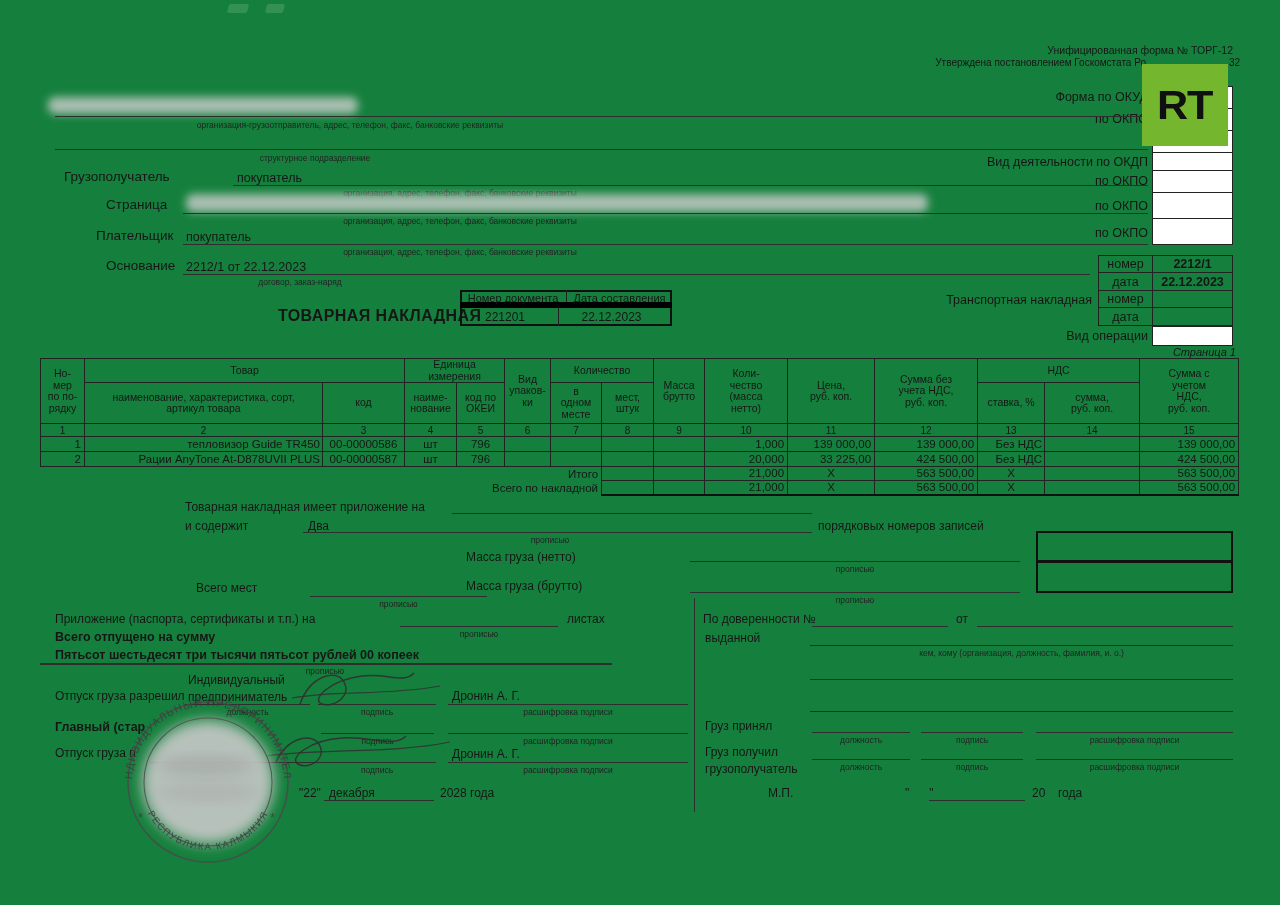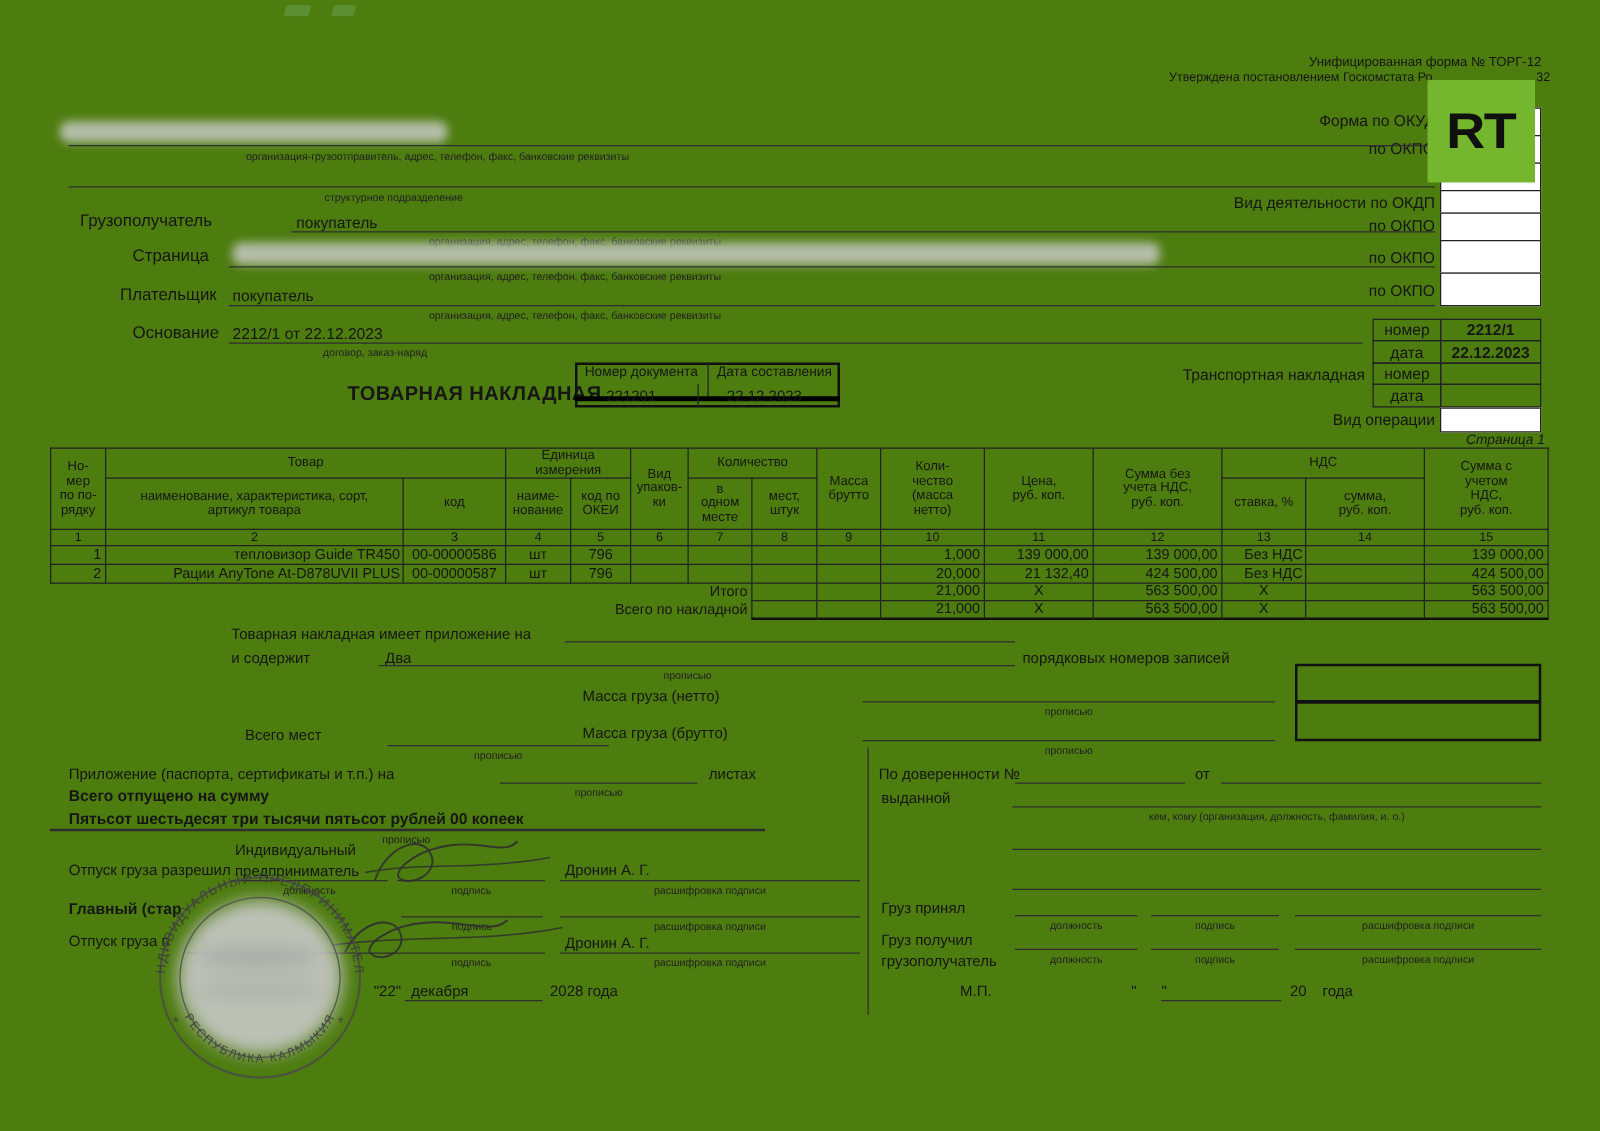--- a/index.html
+++ b/index.html
@@ -1,16 +1,16 @@
 <!DOCTYPE html>
 <html><head>
 <meta charset="utf-8">
 <style>
   html,body{margin:0;padding:0;background:#ffffff;}
-  .page{position:relative;width:1280px;height:905px;background:#4d7c0f;overflow:hidden;
+  .page{position:relative;width:1280px;height:905px;background:#15803d;overflow:hidden;
         font-family:"Liberation Sans","DejaVu Sans",sans-serif;color:#161616;}
   .abs{position:absolute;}
   .ln{position:absolute;border-bottom:1px solid #2e2e2e;height:0;}
   .cap{position:absolute;font-size:8.5px;color:#222;text-align:center;line-height:1;}
   .t10{font-size:10px;} .t105{font-size:10.5px;} .t11{font-size:11px;}
   .t12{font-size:12px;} .t125{font-size:12.5px;} .t135{font-size:13.5px;}
   .bold{font-weight:bold;} .it{font-style:italic;} .ralign{text-align:right;}
   .box{position:absolute;border:1px solid #222;box-sizing:border-box;background:#fff;}
   .thickbox{position:absolute;border:2px solid #111;box-sizing:border-box;}
   .blurbar{position:absolute;background:#cecece;filter:blur(4px);border-radius:7px;opacity:.8;}
@@ -101,21 +101,21 @@
   <div class="cell t125" style="left:1098px;top:290px;width:55px;height:18px;">номер</div>
   <div class="cell" style="left:1152px;top:290px;width:81px;height:18px;"></div>
   <div class="cell t125" style="left:1098px;top:307px;width:55px;height:19px;">дата</div>
   <div class="cell" style="left:1152px;top:307px;width:81px;height:19px;"></div>
   <div class="abs t125 ralign" style="left:948px;top:329px;width:200px;">Вид операции</div>
   <div class="box" style="left:1152px;top:326px;width:81px;height:20px;"></div>
   <div class="abs t11 it ralign" style="left:1100px;top:346px;width:136px;">Страница 1</div>
 
   <div class="abs bold" style="left:278px;top:307px;font-size:16px;letter-spacing:.4px;">ТОВАРНАЯ НАКЛАДНАЯ</div>
   <div class="thickbox" style="left:460px;top:290px;width:212px;height:36px;"></div>
-  <div class="abs" style="left:460px;top:290px;width:212px;height:31px;border-bottom:4px solid #000000;box-sizing:border-box;display:flex;">
+  <div class="abs" style="left:460px;top:290px;width:212px;height:18px;border-bottom:6px solid #000000;box-sizing:border-box;display:flex;">
     <div class="t11" style="width:107px;text-align:center;border-right:1px solid #222;box-sizing:border-box;padding-top:2px;">Номер документа</div>
     <div class="t11" style="width:105px;text-align:center;padding-top:2px;">Дата составления</div>
   </div>
   <div class="abs" style="left:452px;top:307px;width:212px;height:19px;display:flex;">
     <div class="t12" style="width:107px;text-align:center;border-right:1px solid #222;box-sizing:border-box;padding-top:3px;">221201</div>
     <div class="t12" style="width:105px;text-align:center;padding-top:3px;">22.12.2023</div>
   </div>
 
   <table class="goods abs" style="left:40px;top:358px;width:1198px;">
     <colgroup>
@@ -219,21 +219,21 @@
       <td class="r">2</td>
       <td class="l">Рации AnyTone At-D878UVII PLUS</td>
       <td>00-00000587</td>
       <td>шт</td>
       <td>796</td>
       <td></td>
       <td></td>
       <td></td>
       <td></td>
       <td class="r">20,000</td>
-      <td class="r">21 132,40</td>
+      <td class="r">33 225,00</td>
       <td class="r">424 500,00</td>
       <td class="l">Без НДС</td>
       <td></td>
       <td class="r">424 500,00</td>
     </tr>
     <tr class="tot">
       <td colspan="7" class="nob r">Итого</td>
       <td></td>
       <td></td>
       <td class="r">21,000</td>

